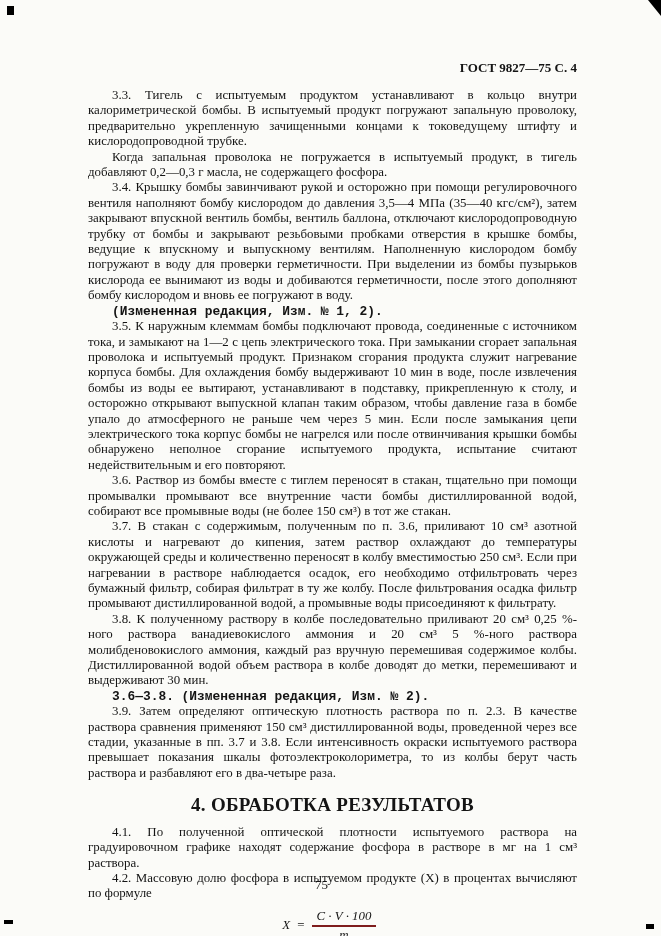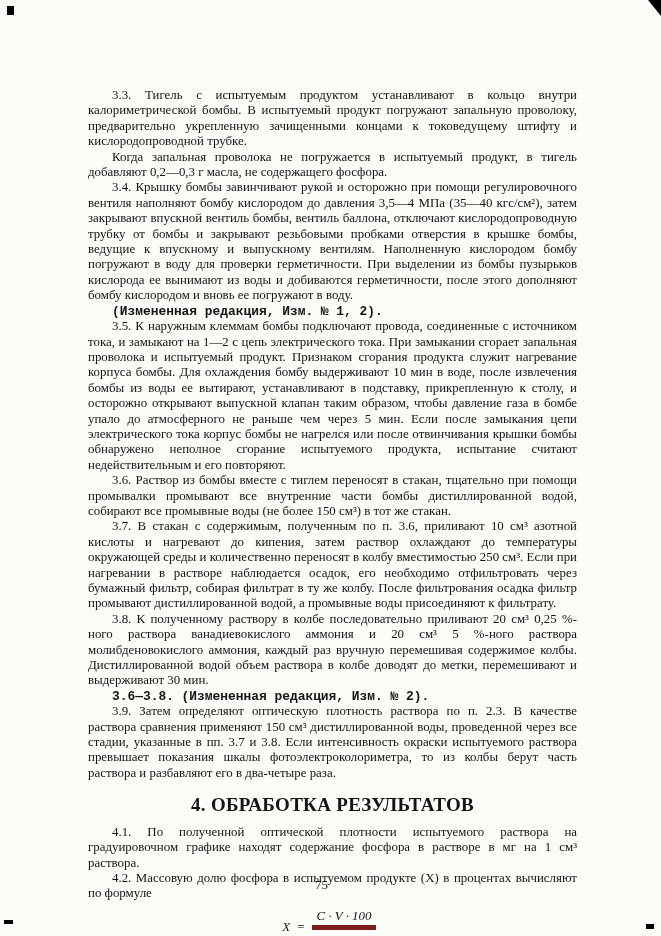--- a/index.html
+++ b/index.html
@@ -55,21 +55,21 @@
   }
   .f-italic { font-style: italic; }
   .f-eq { margin: 0 7px; }
   .frac {
     display: inline-flex;
     flex-direction: column;
     align-items: center;
     line-height: 15px;
   }
   .frac .num {
-    border-bottom: 5px solid #7f1d1d;
+    border-bottom: 2px solid #7f1d1d;
     padding: 0 5px 1px 5px;
   }
   .frac .den { padding-top: 1px; }
   .f-comma { margin-left: 3px; align-self: flex-end; }
   .footer {
     position: absolute;
     bottom: 44px;
     left: 0;
     right: 18px;
     text-align: center;
@@ -87,20 +87,23 @@
 </head>
 <body>
 
 <div class="page">
 
   <div class="scan-mark tl"></div>
   <div class="scan-mark tr"></div>
   <div class="scan-mark bl"></div>
   <div class="scan-mark br"></div>
 
+  <div class="running-head">
+    <span>ГОСТ 9827—75 С. 4</span>
+  </div>
 
   <div class="content">
 
     <p class="para">3.3. Тигель с испытуемым продуктом устанавливают в кольцо внутри калориметрической бомбы. В испытуемый продукт погружают запальную проволоку, предварительно укрепленную зачищенными концами к токоведущему штифту и кислородопроводной трубке.</p>
     <p class="para">Когда запальная проволока не погружается в испытуемый продукт, в тигель добавляют 0,2—0,3 г масла, не содержащего фосфора.</p>
     <p class="para">3.4. Крышку бомбы завинчивают рукой и осторожно при помощи регулировочного вентиля наполняют бомбу кислородом до давления 3,5—4 МПа (35—40 кгс/см²), затем закрывают впускной вентиль бомбы, вентиль баллона, отключают кислородопроводную трубку от бомбы и закрывают резьбовыми пробками отверстия в крышке бомбы, ведущие к впускному и выпускному вентилям. Наполненную кислородом бомбу погружают в воду для проверки герметичности. При выделении из бомбы пузырьков кислорода ее вынимают из воды и добиваются герметичности, после этого дополняют бомбу кислородом и вновь ее погружают в воду.</p>
     <p class="para bold">(Измененная редакция, Изм. № 1, 2).</p>
     <p class="para">3.5. К наружным клеммам бомбы подключают провода, соединенные с источником тока, и замыкают на 1—2 с цепь электрического тока. При замыкании сгорает запальная проволока и испытуемый продукт. Признаком сгорания продукта служит нагревание корпуса бомбы. Для охлаждения бомбу выдерживают 10 мин в воде, после извлечения бомбы из воды ее вытирают, устанавливают в подставку, прикрепленную к столу, и осторожно открывают выпускной клапан таким образом, чтобы давление газа в бомбе упало до атмосферного не раньше чем через 5 мин. Если после замыкания цепи электрического тока корпус бомбы не нагрелся или после отвинчивания крышки бомбы обнаружено неполное сгорание испытуемого продукта, испытание считают недействительным и его повторяют.</p>
     <p class="para">3.6. Раствор из бомбы вместе с тиглем переносят в стакан, тщательно при помощи промывалки промывают все внутренние части бомбы дистиллированной водой, собирают все промывные воды (не более 150 см³) в тот же стакан.</p>
     <p class="para">3.7. В стакан с содержимым, полученным по п. 3.6, приливают 10 см³ азотной кислоты и нагревают до кипения, затем раствор охлаждают до температуры окружающей среды и количественно переносят в колбу вместимостью 250 см³. Если при нагревании в растворе наблюдается осадок, его необходимо отфильтровать через бумажный фильтр, собирая фильтрат в ту же колбу. После фильтрования осадка фильтр промывают дистиллированной водой, а промывные воды присоединяют к фильтрату.</p>

